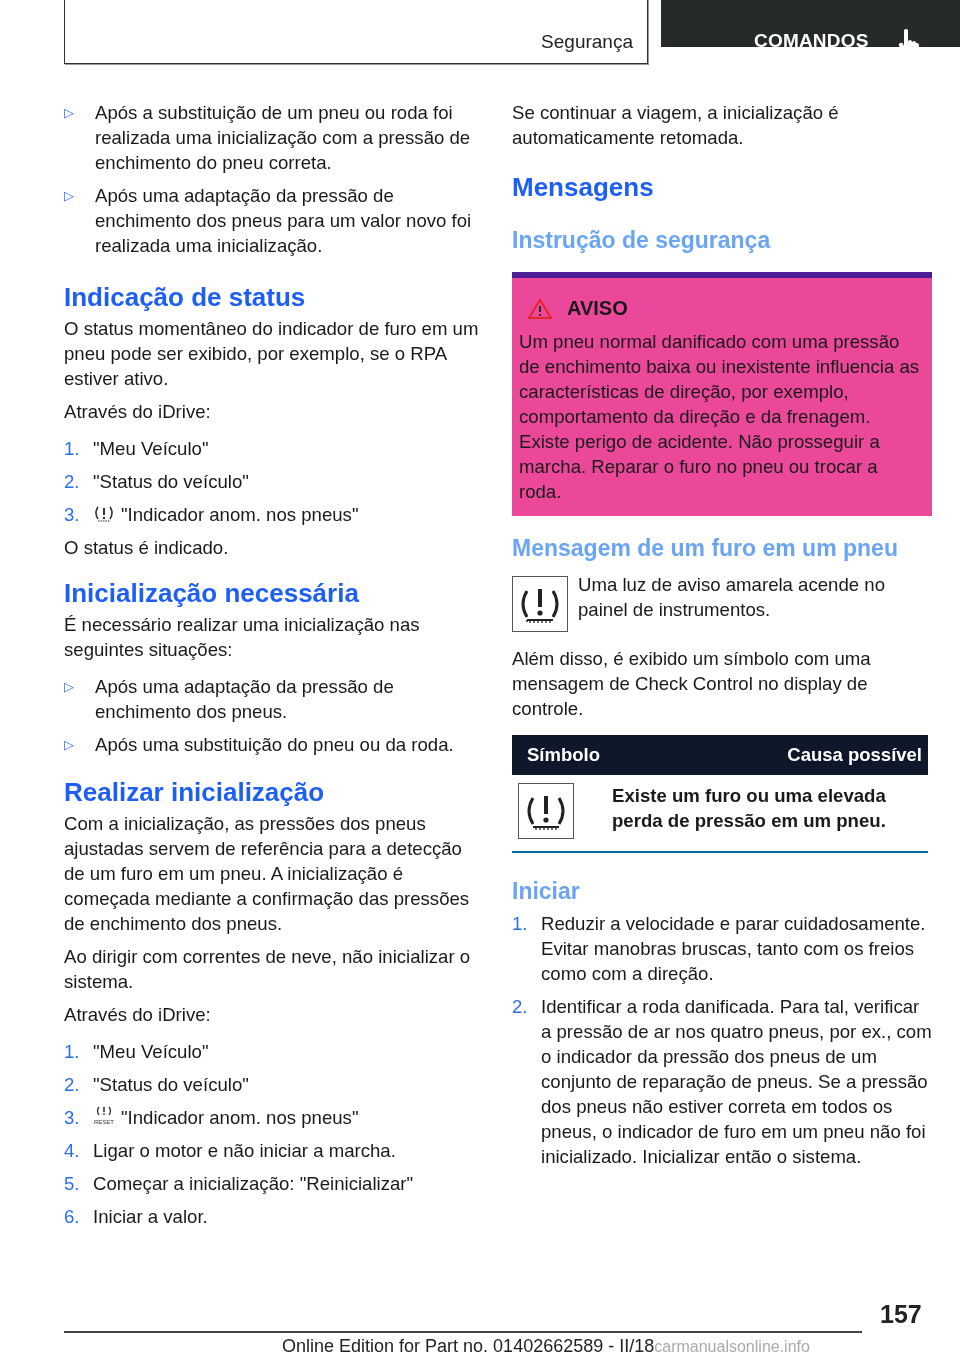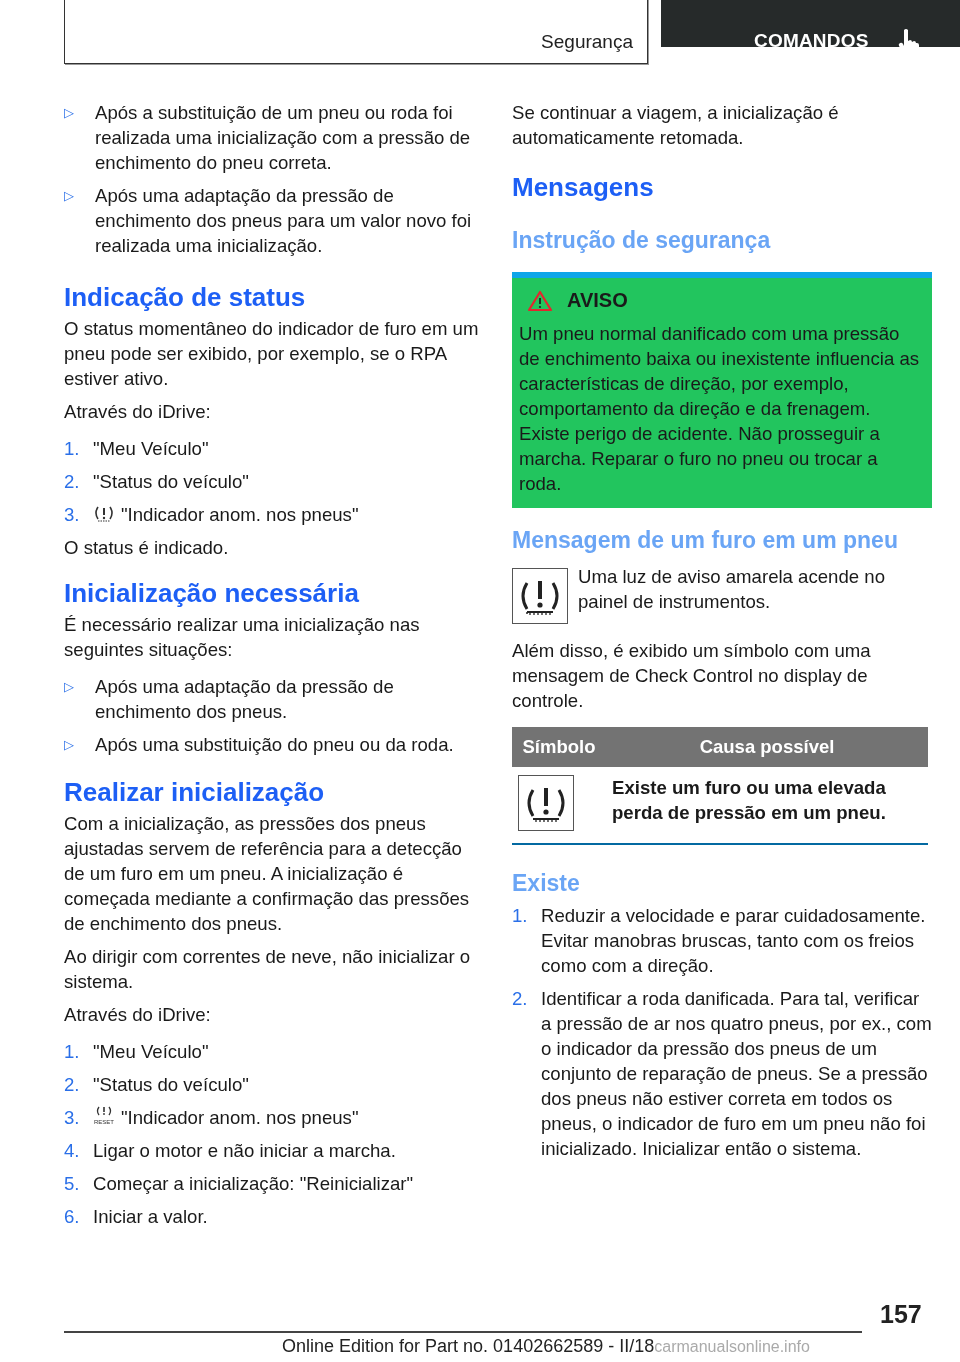--- a/index.html
+++ b/index.html
@@ -16,27 +16,27 @@
     .colL { left:64px; width:420px; }
     .colR { left:512px; width:420px; }
     p { margin:0 0 8px 0; }
     .h2 { color:#1d5ff5; font-weight:bold; font-size:26px; line-height:30px; margin:18px 0 4px 0; }
     .h3 { color:#6aa5f5; font-weight:bold; font-size:23px; line-height:28px; margin:14px 0 10px 0; }
     .bul { position:relative; padding-left:31px; margin-bottom:8px; }
     .bul .tri { position:absolute; left:0; top:0; color:#2a6fe8; font-size:13px; }
     .num { position:relative; padding-left:29px; margin-bottom:8px; }
     .num .n { position:absolute; left:0; top:0; color:#2a6fe8; }
     .inl-ic { display:inline-block; vertical-align:-3px; margin-right:6px; }
-    .warnbox { background:#22c55e; border-top:6px solid #0ea5e9; padding:10px 7px 12px 7px; margin:12px 0 16px 0; }
+    .warnbox { background:#ec4899; border-top:6px solid #4c1d95; padding:18px 7px 12px 7px; margin:12px 0 16px 0; }
     .warnbox .title { font-weight:bold; font-size:20px; margin-bottom:8px; display:flex; align-items:center; }
     .warnbox .title svg { margin:0 14px 0 8px; }
     .iconrow { display:flex; align-items:flex-start; margin-bottom:10px; }
     .tpms-box { width:56px; height:56px; border:1px solid #555; box-sizing:border-box; margin-right:10px; margin-top:4px; flex:none; }
     table { width:416px; border-collapse:collapse; margin:4px 0 24px 0; }
-    th { background:#737373; color:#fff; text-align:center; font-size:18.5px; font-weight:bold; padding:8px 6px; line-height:24px; }
+    th { background:#0f172a; color:#fff; text-align:right; font-size:18.5px; font-weight:bold; padding:8px 6px; line-height:24px; }
     td { vertical-align:top; padding:8px 6px 12px 6px; border-bottom:2px solid #0369a1; font-size:18.6px; line-height:25px;font-weight:bold; }
     .footer-line { position:absolute; left:64px; top:1331px; width:798px; height:2px; background:#444; }
     .pnum { position:absolute; left:880px; top:1300px; font-size:25px; font-weight:bold; color:#222; }
     .fline { position:absolute; left:282px; top:1336px; font-size:18px; color:#222; white-space:nowrap; }
     .wm { color:#aaa; font-size:16px; }
   </style>
 </head>
 <body>
 
 <div class="hdr-left">
@@ -151,21 +151,21 @@
               <line x1="14" y1="43" x2="40" y2="43" stroke="#222" stroke-width="2"></line>
               <path d="M17 43 v3 M21 43 v3 M25 43 v3 M29 43 v3 M33 43 v3 M37 43 v3" stroke="#222" stroke-width="1.3"></path>
             </svg>
           </div>
         </td>
         <td>Existe um furo ou uma elevada perda de pressão em um pneu.</td>
       </tr>
     </tbody>
   </table>
 
-  <div class="h3" style="margin-top:20px;margin-bottom:6px;">Existe</div>
+  <div class="h3" style="margin-top:20px;margin-bottom:6px;">Iniciar</div>
   <div class="num"><span class="n">1.</span><span>Reduzir a velocidade e parar cuidadosamente. Evitar manobras bruscas, tanto com os freios como com a direção.</span></div>
   <div class="num"><span class="n">2.</span><span>Identificar a roda danificada. Para tal, verificar a pressão de ar nos quatro pneus, por ex., com o indicador da pressão dos pneus de um conjunto de reparação de pneus. Se a pressão dos pneus não estiver correta em todos os pneus, o indicador de furo em um pneu não foi inicializado. Inicializar então o sistema.</span></div>
 </div>
 
 <div class="pnum">157</div>
 <div class="footer-line"></div>
 <div class="fline">
   <span>Online Edition for Part no. 01402662589 - II/18</span><span class="wm">carmanualsonline.info</span>
 </div>
 

